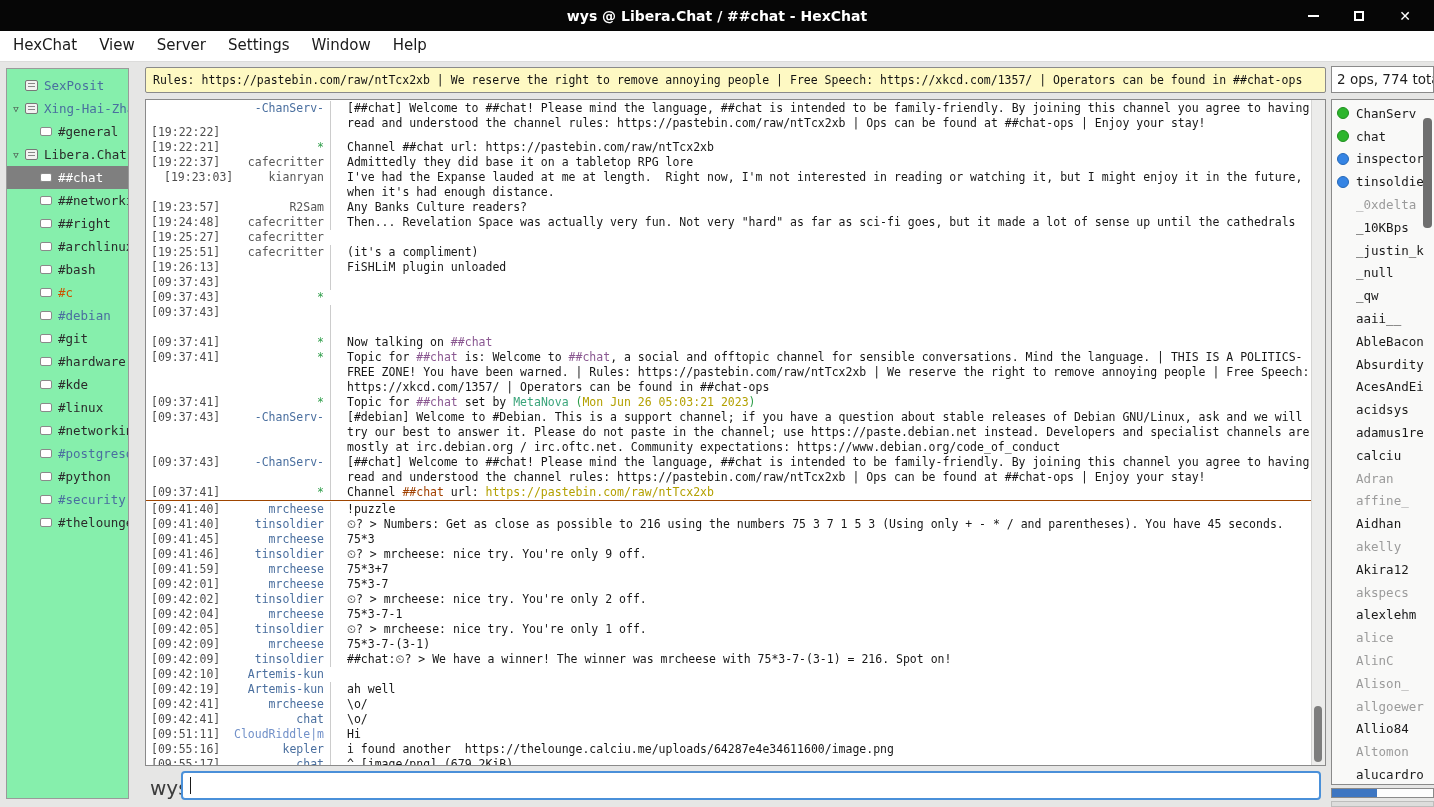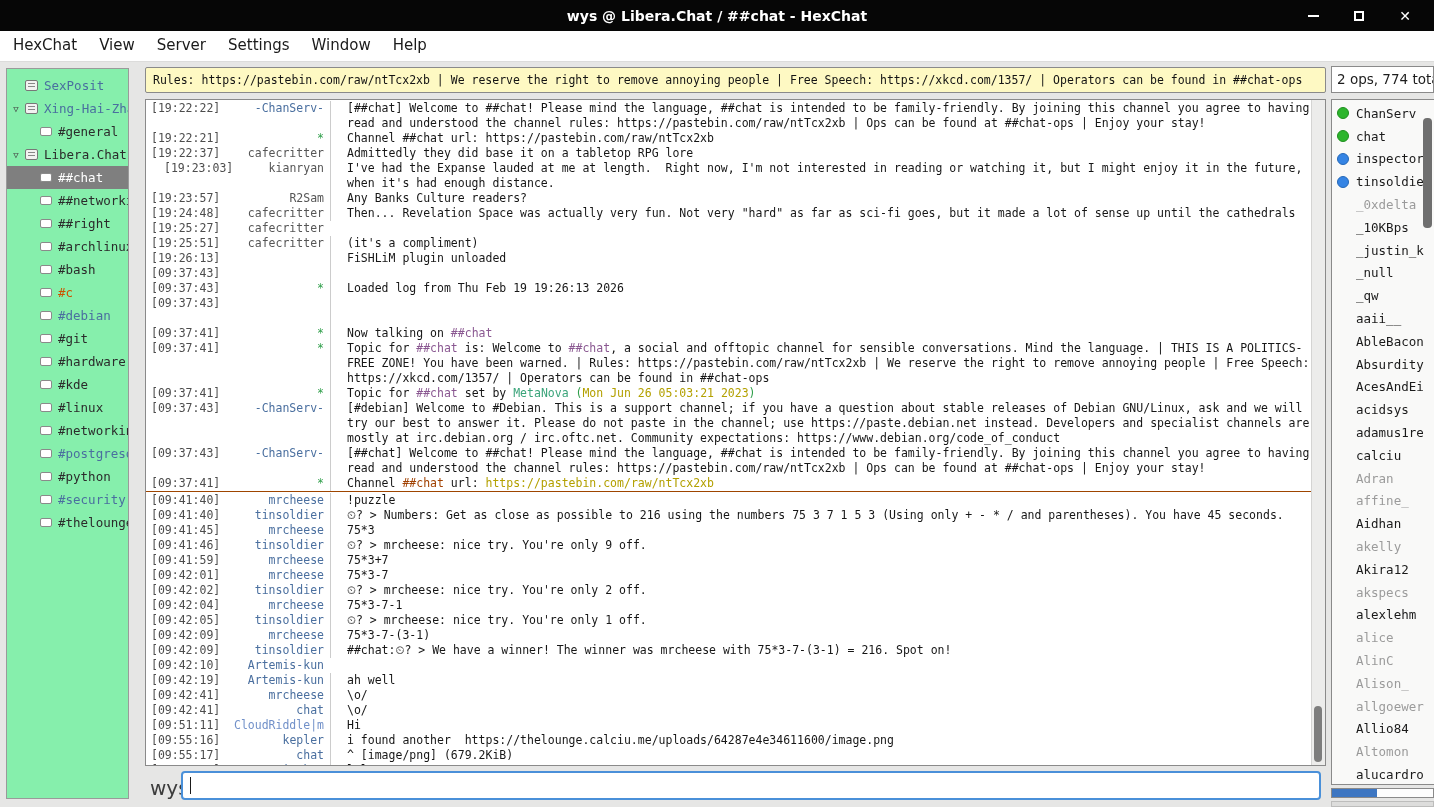--- a/index.html
+++ b/index.html
@@ -202,21 +202,21 @@
     </div>
   </div>
 
 <div class="topicbar">
   <span class="topictext">Rules: https://pastebin.com/raw/ntTcx2xb | We reserve the right to remove annoying people | Free Speech: https://xkcd.com/1357/ | Operators can be found in ##chat-ops</span>
 </div>
 
 <div class="chatbox">
   <div class="chatlines" id="chatlines">
       <div class="crow">
-        <span class="ts" style="color: rgb(76, 76, 76);">[19:22:22]</span>
+        <span class="ts" style="color: rgb(76, 76, 76); margin-top: 24px;">[19:22:22]</span>
         <span class="nick" style="color: rgb(74, 111, 159);">-ChanServ-</span>
         <span class="msg"><span style="color: rgb(22, 22, 22);">[##chat] Welcome to ##chat! Please mind the language, ##chat is intended to be family-friendly. By joining this channel you agree to having read and understood the channel rules: https://pastebin.com/raw/ntTcx2xb | Ops can be found at ##chat-ops | Enjoy your stay!</span></span>
       </div>
       <div class="crow">
         <span class="ts" style="color: rgb(76, 76, 76);">[19:22:21]</span>
         <span class="nick" style="color: rgb(46, 158, 73);">*</span>
         <span class="msg"><span style="color: rgb(22, 22, 22);">Channel ##chat url: https://pastebin.com/raw/ntTcx2xb</span></span>
       </div>
       <div class="crow">
         <span class="ts" style="color: rgb(76, 76, 76);">[19:22:37]</span>
@@ -253,21 +253,20 @@
         <span class="msg"><span style="color: rgb(22, 22, 22);">FiSHLiM plugin unloaded</span></span>
       </div>
       <div class="crow">
         <span class="ts" style="color: rgb(76, 76, 76);">[09:37:43]</span>
         <span class="nick" style="color: rgb(22, 22, 22);"></span>
         <span class="msg"></span>
       </div>
       <div class="crow">
         <span class="ts" style="color: rgb(76, 76, 76);">[09:37:43]</span>
         <span class="nick" style="color: rgb(46, 158, 73);">*</span>
-        <span class="msg"><span style="color: rgb(22, 22, 22);">Loaded log from Thu Feb 19 19:26:13 2026</span></span>
       </div>
       <div class="crow">
         <span class="ts" style="color: rgb(76, 76, 76);">[09:37:43]</span>
         <span class="nick" style="color: rgb(22, 22, 22);"></span>
         <span class="msg"></span>
       </div>
       <div class="crow">
         <span class="ts" style="color: rgb(76, 76, 76);"></span>
         <span class="nick" style="color: rgb(22, 22, 22);"></span>
         <span class="msg"></span>

